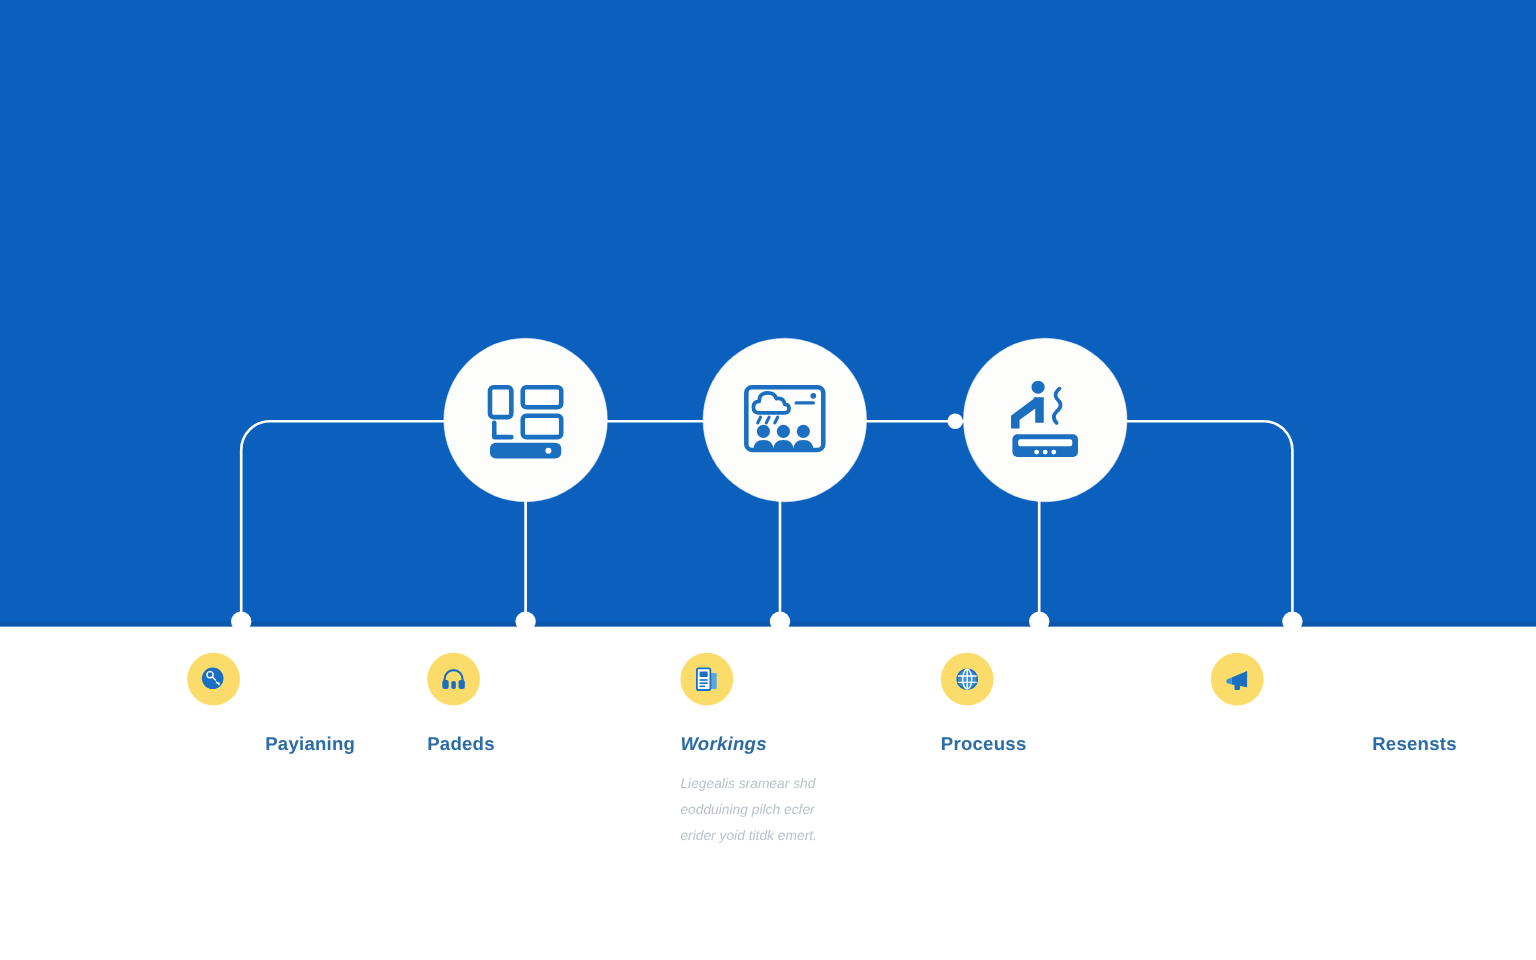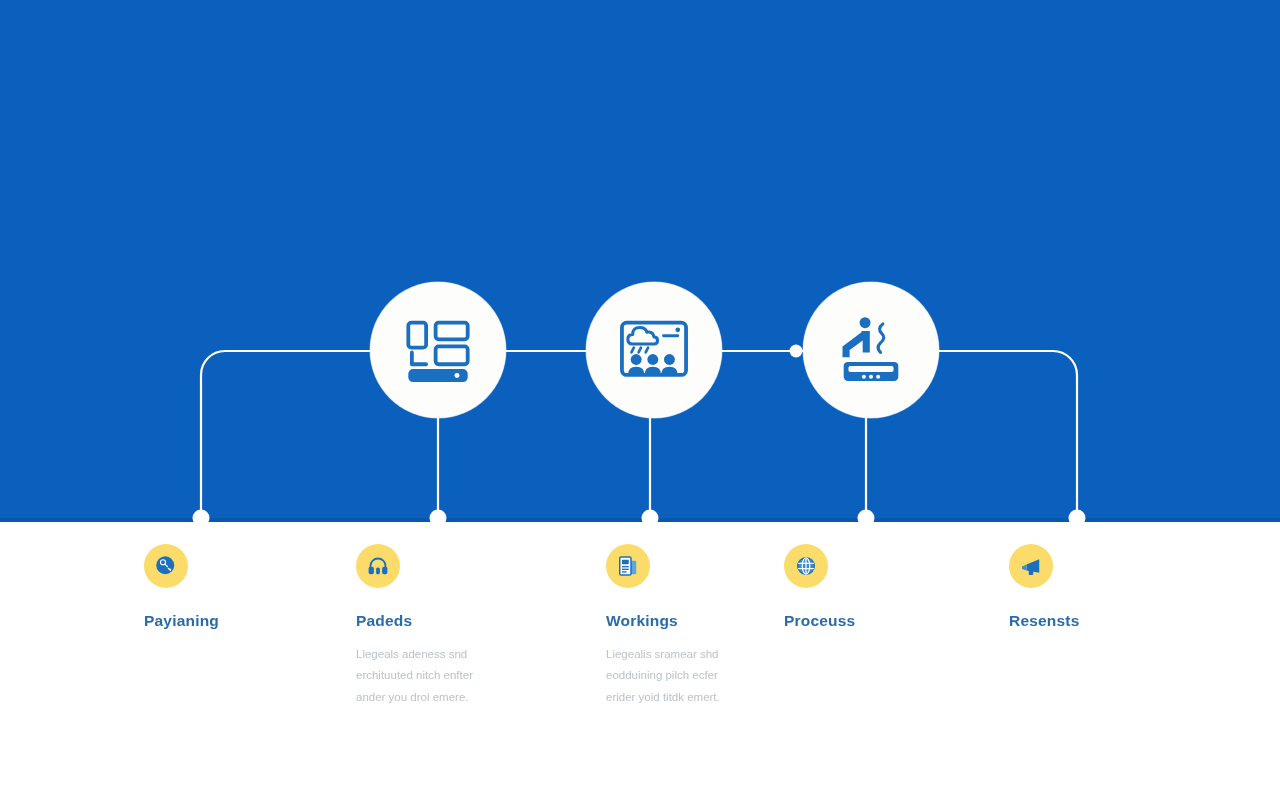--- a/index.html
+++ b/index.html
@@ -205,21 +205,21 @@
       <g fill="#ffffff">
         <circle cx="26" cy="54.5" r="1.7"></circle>
         <circle cx="32" cy="54.5" r="1.7"></circle>
         <circle cx="38" cy="54.5" r="1.7"></circle>
       </g>
     </svg>
   </div>
 
   <div class="cards">
 
-    <div class="card" style="left:144px;">
+    <div class="card" style="left:156px;text-align:center;">
       <div class="badge">
         <svg viewBox="0 0 32 32">
           <circle cx="15" cy="15" r="12" fill="#1b6fc0"></circle>
           <g stroke="#ffffff" stroke-width="1.5" fill="none" stroke-linecap="round">
             <circle cx="12" cy="11" r="3.4"></circle>
             <path d="M 14.6 13.6 L 18 17"></path>
             <path d="M 19 19 L 22 22"></path>
           </g>
           <path d="M 20 19 l 3.5 1.2 l -1.4 1.4 z" fill="#ffffff"></path>
         </svg>
@@ -230,28 +230,23 @@
     <div class="card" style="left:356px;">
       <div class="badge">
         <svg viewBox="0 0 32 32">
           <path d="M 6 21 v -5 a 10 10 0 0 1 20 0 v 5" fill="none" stroke="#1b6fc0" stroke-width="2.4"></path>
           <rect x="3.5" y="17" width="7" height="10" rx="2.4" fill="#1b6fc0"></rect>
           <rect x="21.5" y="17" width="7" height="10" rx="2.4" fill="#1b6fc0"></rect>
           <rect x="13.5" y="18" width="5" height="9" rx="2" fill="#1b6fc0"></rect>
         </svg>
       </div>
       <div class="card-title">Padeds</div>
-      <div class="card-body">
-        <span>Llegeals adeness snd</span>
-        <span>erchituuted nitch enfter</span>
-        <span>ander you droi emere.</span>
-      </div>
-    </div>
-
-    <div class="card" style="left:606px;">
+    </div>
+
+    <div class="card" style="left:567px;font-style:italic;">
       <div class="badge">
         <svg viewBox="0 0 32 32">
           <rect x="19" y="9" width="8" height="18" rx="1.6" fill="#5aa6de"></rect>
           <rect x="5" y="4" width="15" height="24" rx="1.8" fill="#ffffff" stroke="#1b6fc0" stroke-width="2"></rect>
           <g fill="#1b6fc0">
             <rect x="8" y="7.5" width="9" height="6" rx="1"></rect>
             <rect x="8" y="16" width="9" height="1.8"></rect>
             <rect x="8" y="19.5" width="9" height="1.8"></rect>
             <rect x="8" y="23" width="6" height="1.8"></rect>
           </g>
@@ -273,21 +268,21 @@
             <ellipse cx="16" cy="16" rx="5" ry="11"></ellipse>
             <path d="M 5.5 12.5 h 21"></path>
             <path d="M 5.5 19.5 h 21"></path>
             <path d="M 16 5 v 22"></path>
           </g>
         </svg>
       </div>
       <div class="card-title">Proceuss</div>
     </div>
 
-    <div class="card" style="left:1009px;">
+    <div class="card" style="left:1009px;text-align:right;">
       <div class="badge">
         <svg viewBox="0 0 32 32">
           <path d="M 27 7 L 10 14 L 10 22 L 27 25 Z" fill="#1b6fc0"></path>
           <path d="M 10 14 L 4 16.5 L 4 20 L 10 22 Z" fill="#3f8fd0"></path>
           <rect x="13" y="22" width="6" height="6" rx="1.2" fill="#1b6fc0"></rect>
         </svg>
       </div>
       <div class="card-title">Resensts</div>
     </div>
 

